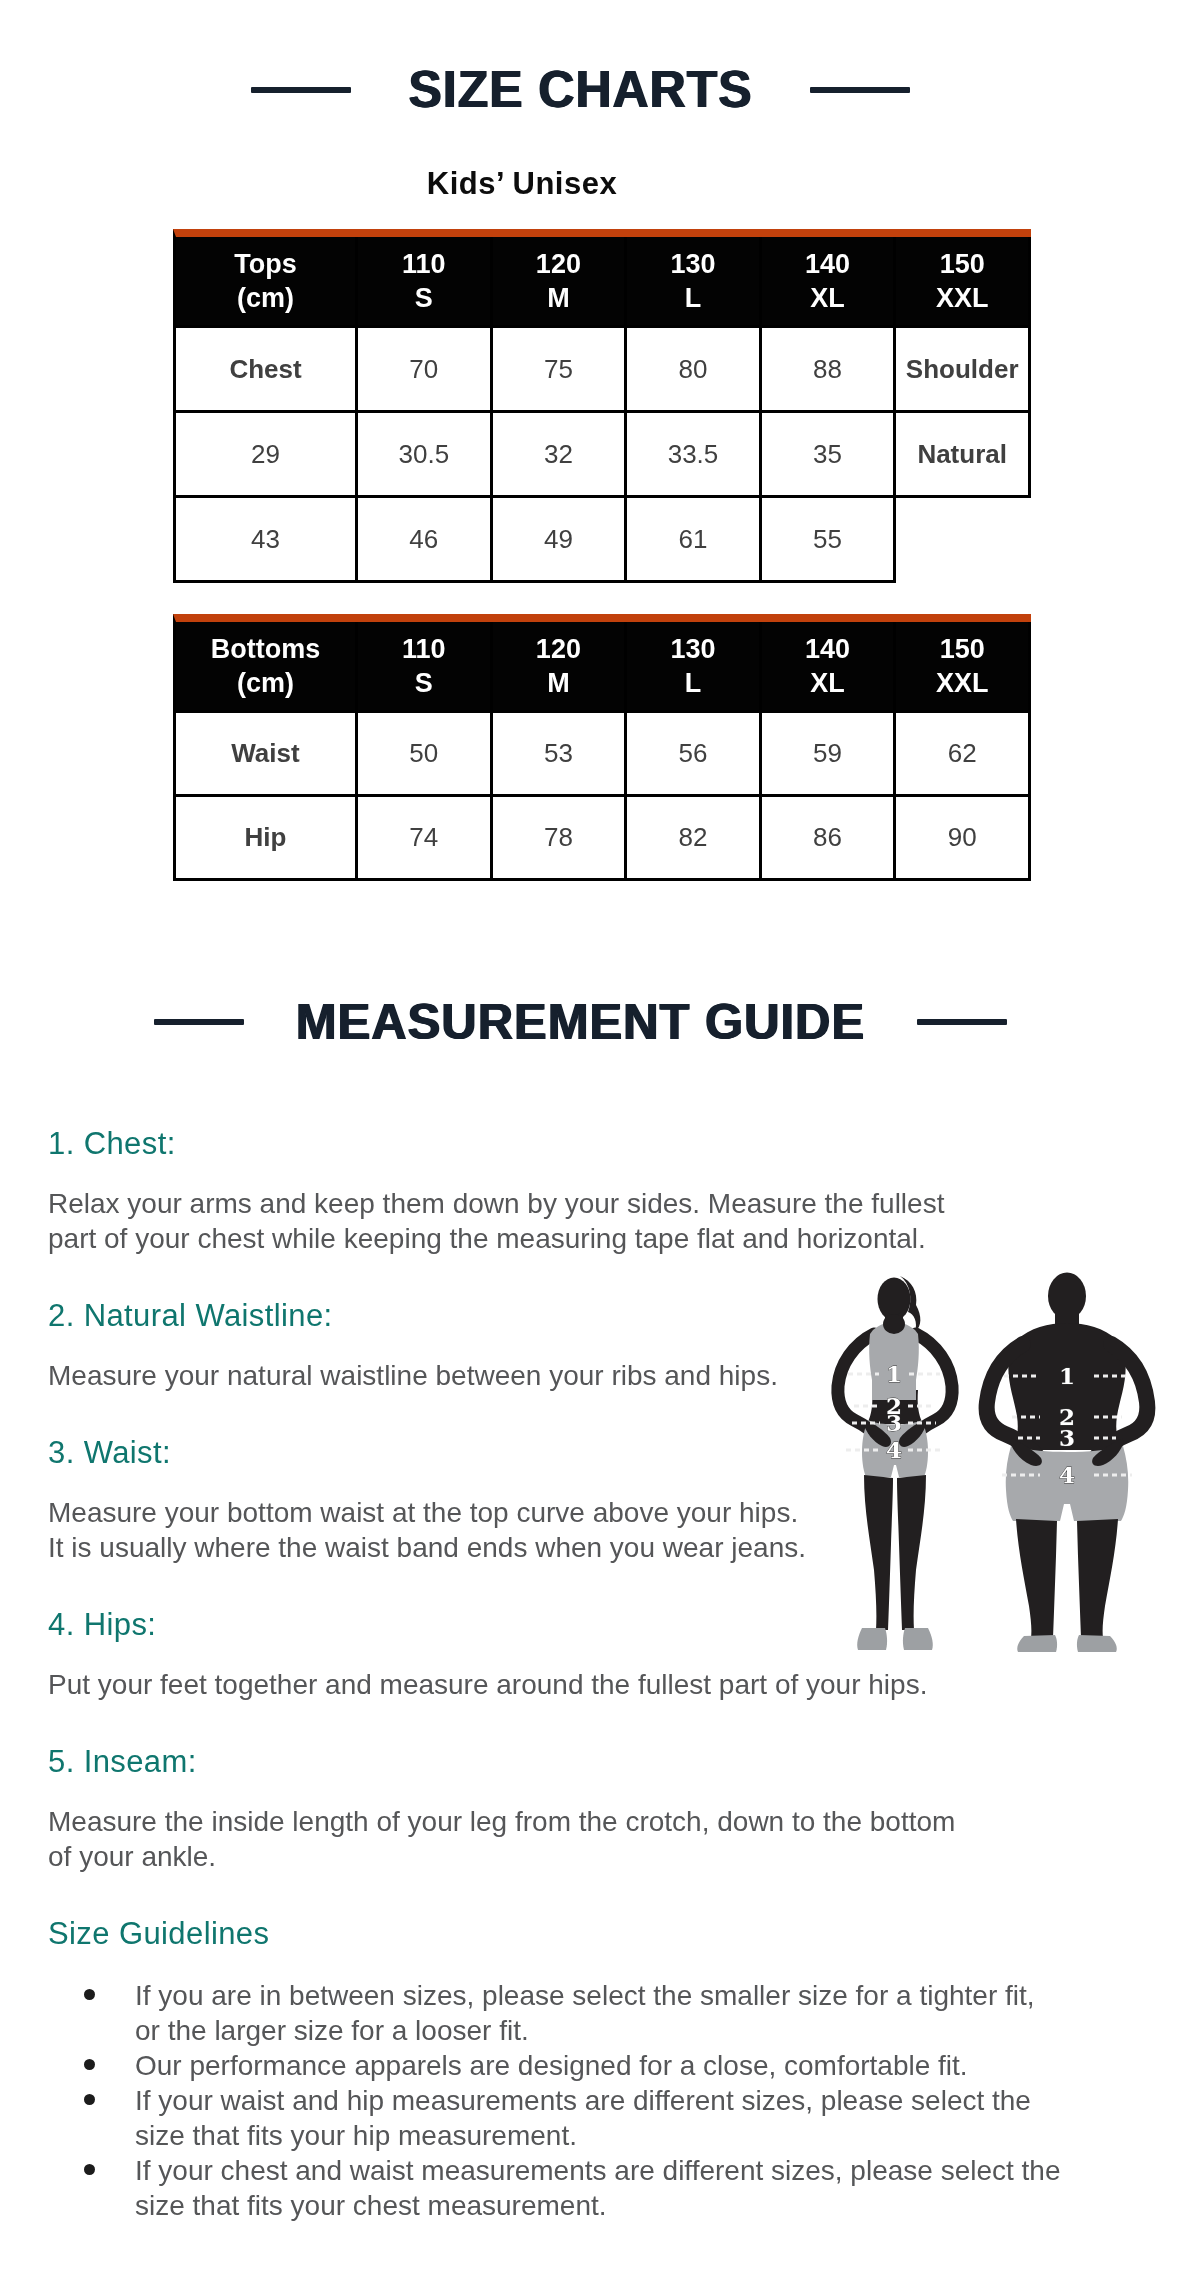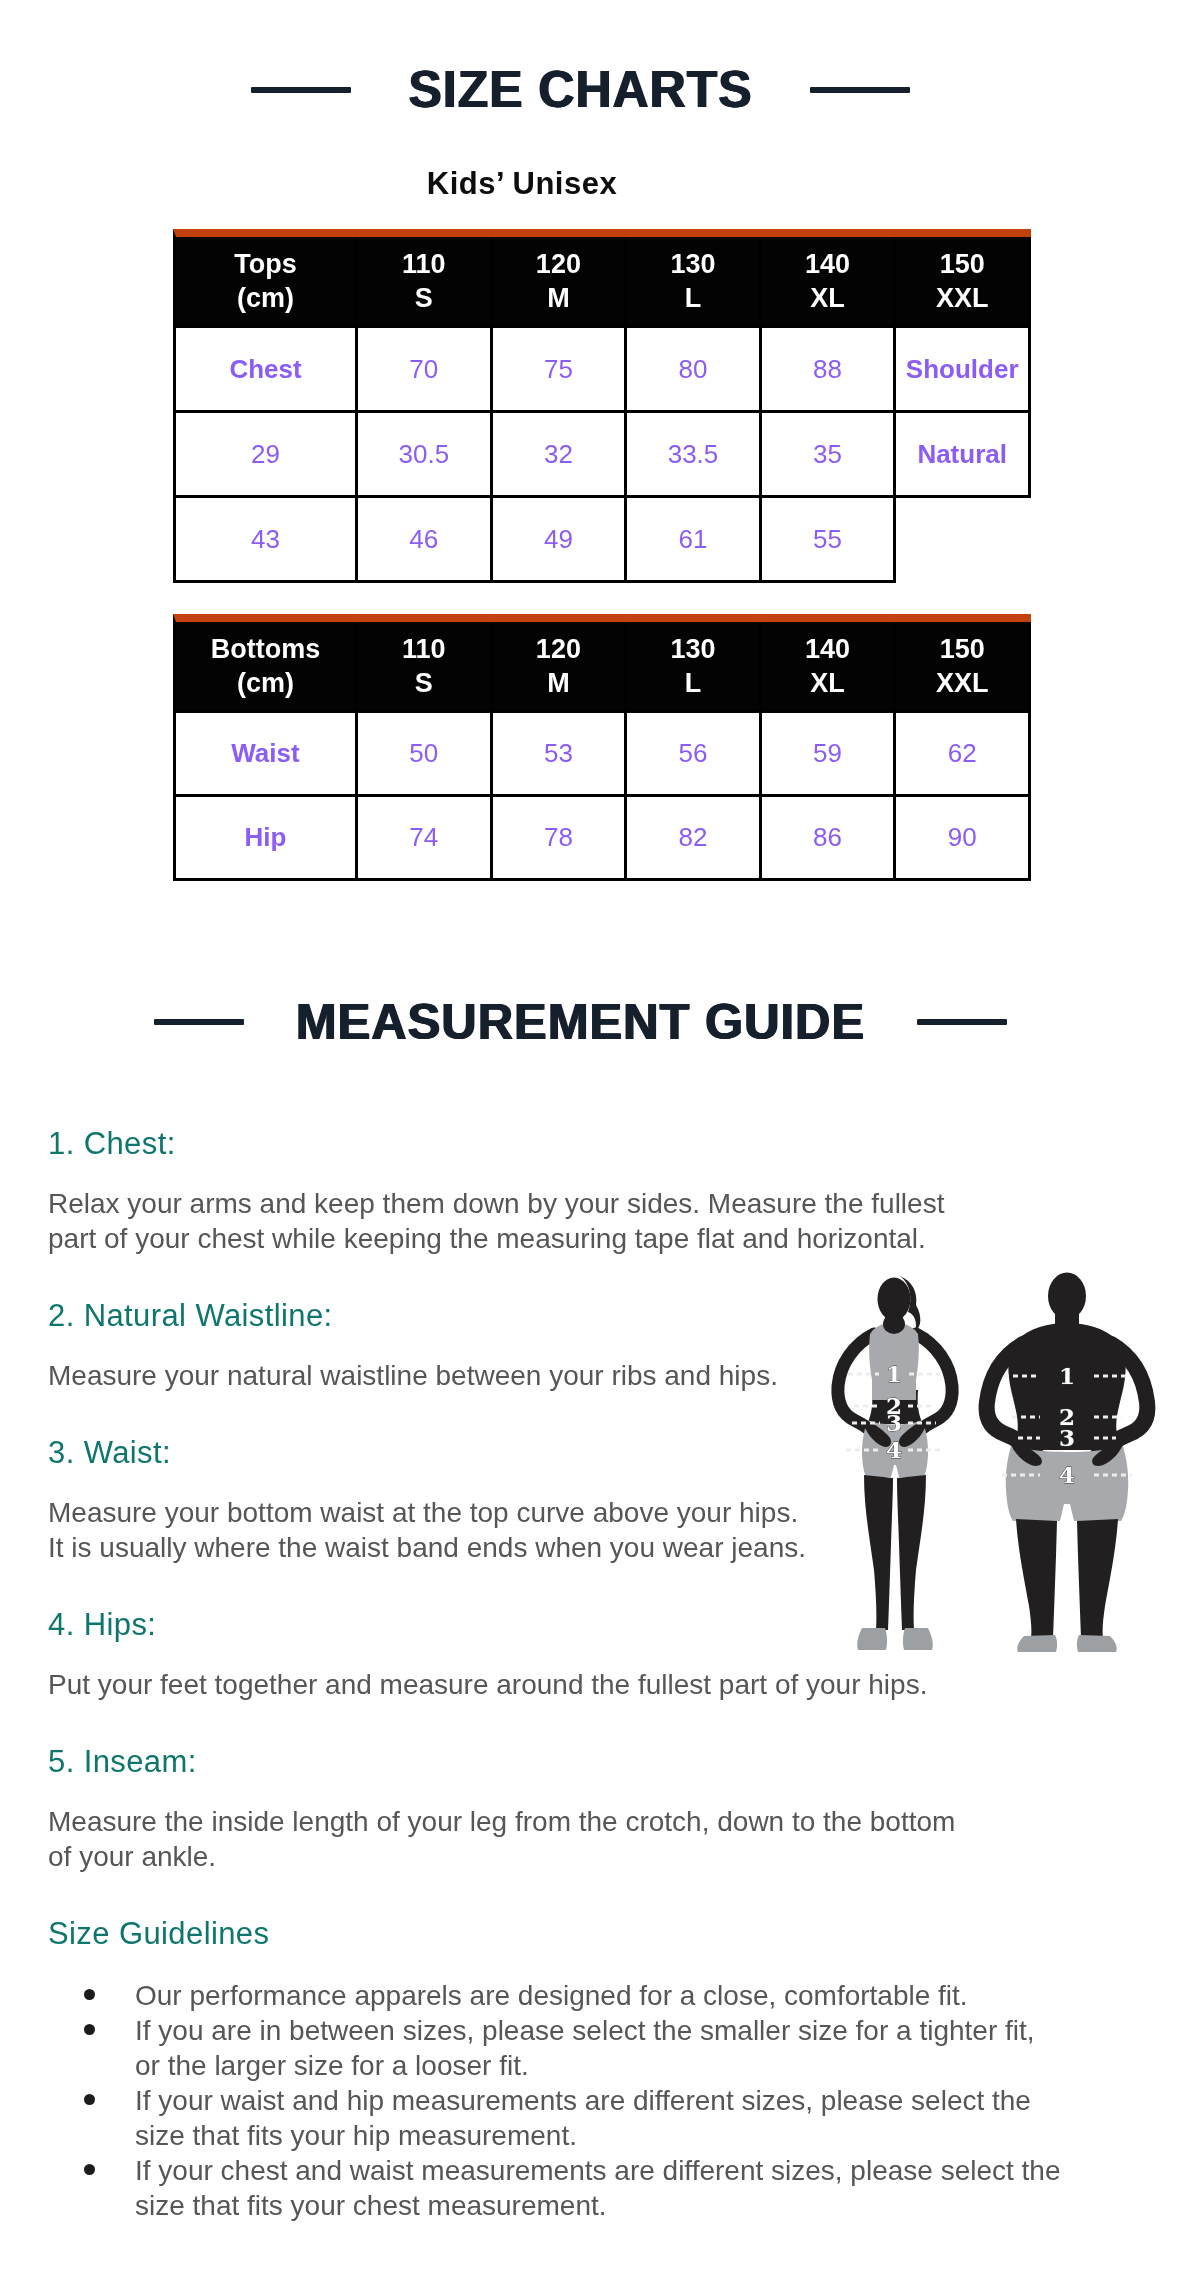--- a/index.html
+++ b/index.html
@@ -34,21 +34,21 @@
   .size-table {
     position:absolute; left:173px; display:grid;
     grid-template-columns:182px 134.6px 134.6px 134.6px 134.6px 134.6px;
     border-top:8px solid #c2410c; border-left:3px solid #000;
   }
   #tops-table    { top:229px; grid-template-rows:91px 85px 85px 85px; }
   #bottoms-table { top:614px; grid-template-rows:91px 84px 84px; }
   .size-table .cell {
     border-right:3px solid #000; border-bottom:3px solid #000;
     display:flex; align-items:center; justify-content:center; background:#fff;
-    font-size:26px; color:#8b5cf6;
+    font-size:26px; color:#404040;
   }
   .size-table .header-cell {
     background:#030303; color:#ffffff; flex-direction:column;
     font-weight:bold; font-size:27px; line-height:31px; gap:3px;
   }
   .size-table .row-label { font-weight:bold; }
 
   
   .guide { position:absolute; left:48px; top:1126px; width:1110px; }
   .guide h3 {
@@ -202,23 +202,23 @@
 
   <h3>4. Hips:</h3>
   <p>Put your feet together and measure around the fullest part of your hips.</p>
 
   <h3>5. Inseam:</h3>
   <p>Measure the inside length of your leg from the crotch, down to the bottom
 of your ankle.</p>
 
   <h3 class="sg-heading">Size Guidelines</h3>
   <ul class="guidelines">
-    <li>Our performance apparels are designed for a close, comfortable fit.</li>
     <li>If you are in between sizes, please select the smaller size for a tighter fit,
 or the larger size for a looser fit.</li>
+    <li>Our performance apparels are designed for a close, comfortable fit.</li>
     <li>If your waist and hip measurements are different sizes, please select the
 size that fits your hip measurement.</li>
     <li>If your chest and waist measurements are different sizes, please select the
 size that fits your chest measurement.</li>
   </ul>
 </div>
 
 <div class="figure-wrap">
 <svg width="360" height="400" viewBox="0 0 360 400" xmlns="http://www.w3.org/2000/svg">
 

